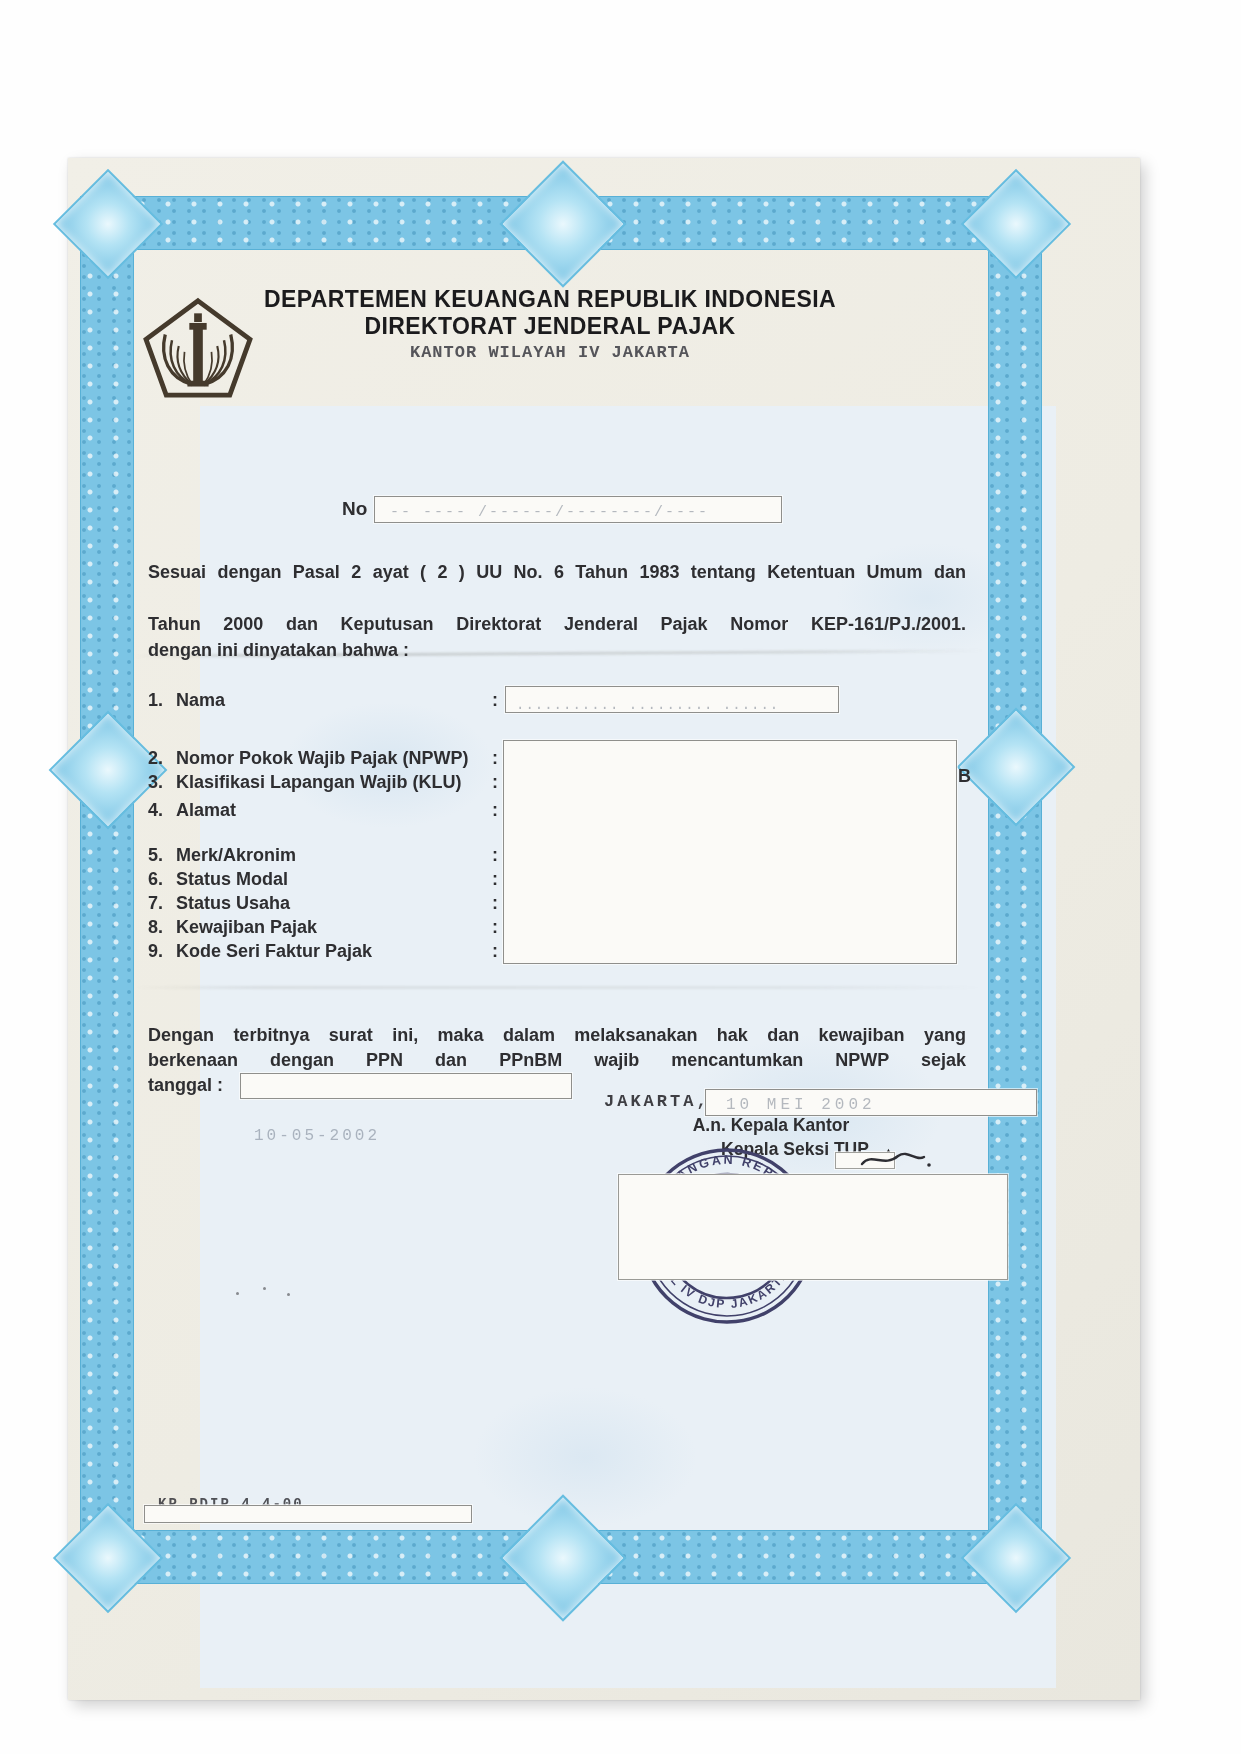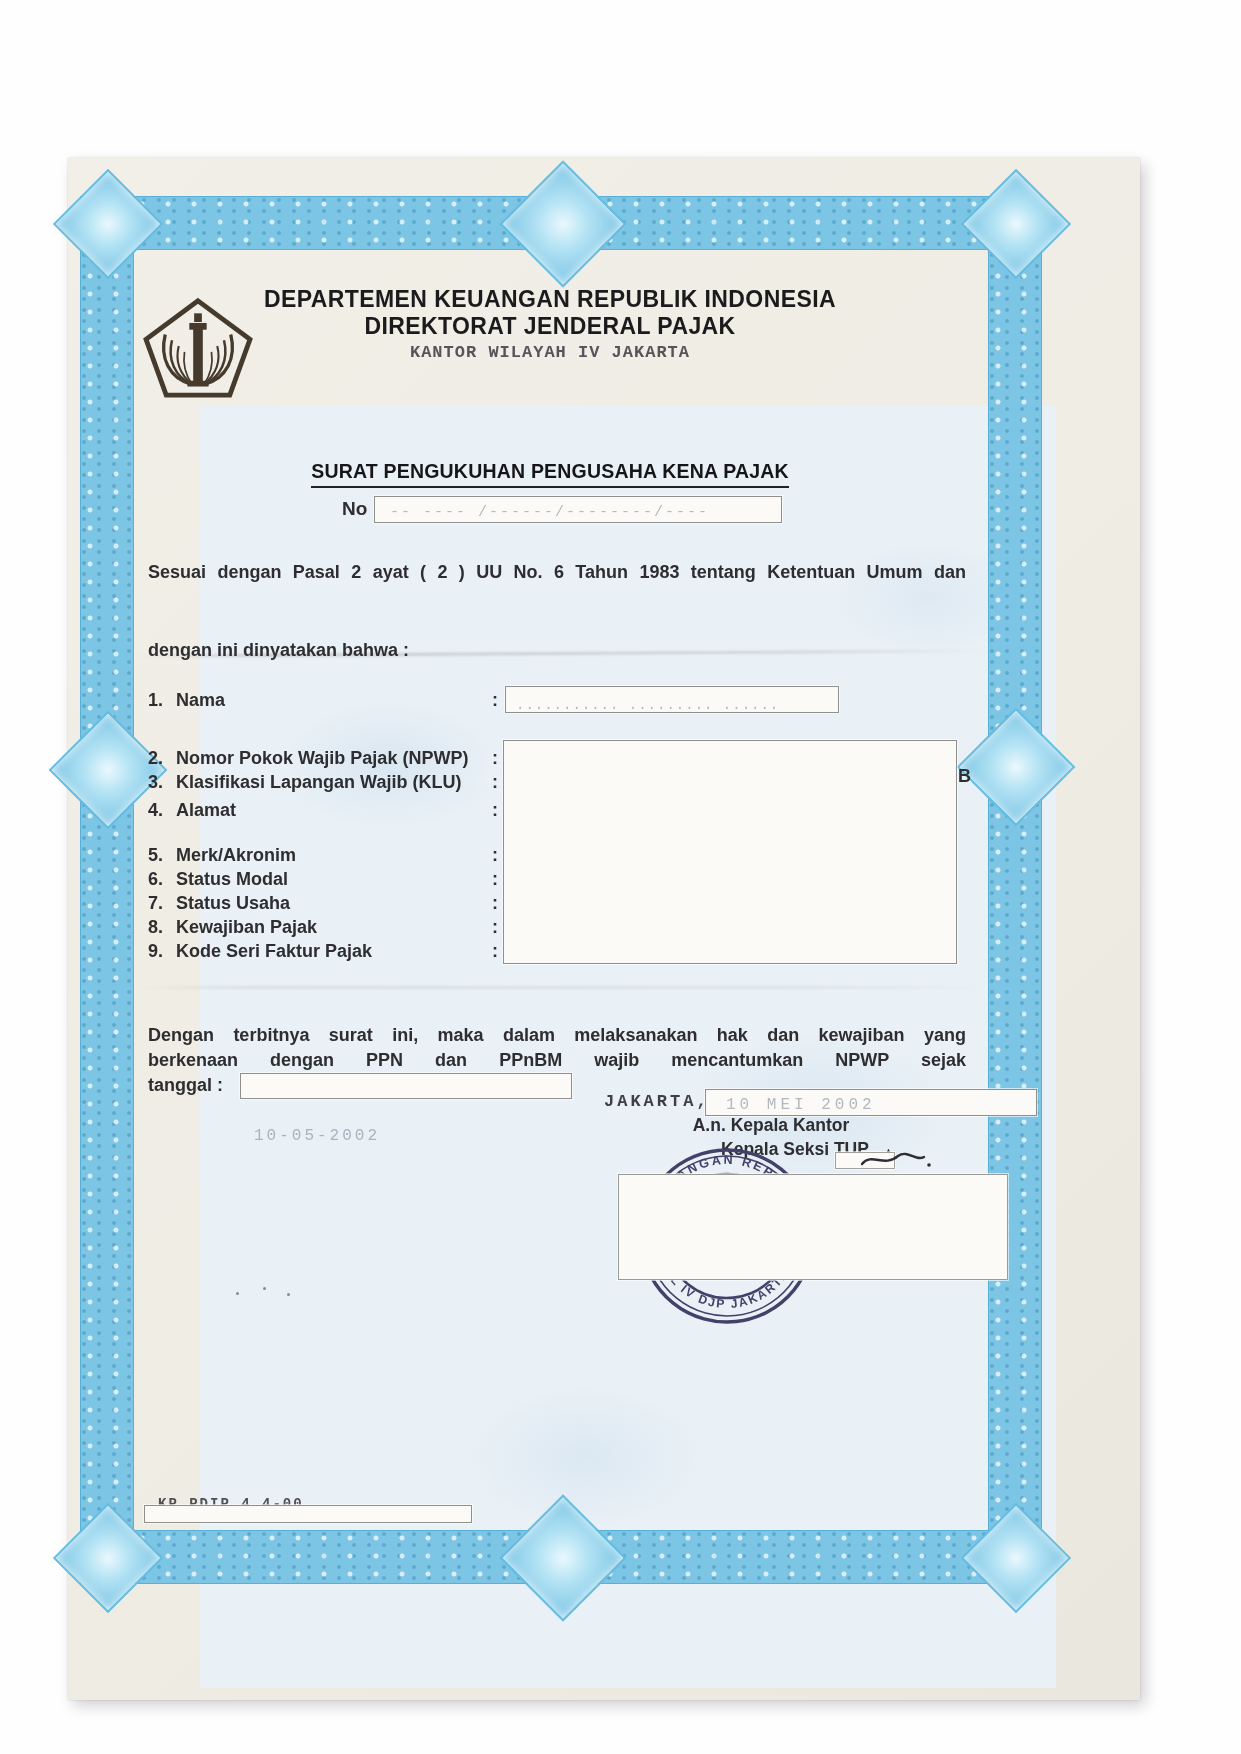--- a/index.html
+++ b/index.html
@@ -96,28 +96,26 @@
     <rect x="55" y="34" width="10" height="58" fill="#453a2c"></rect>
     <rect x="51" y="28" width="18" height="7" fill="#453a2c"></rect>
     <rect x="56" y="18" width="8" height="9" fill="#453a2c"></rect>
     <rect x="49" y="88" width="22" height="6" fill="#453a2c"></rect>
   </svg>
 
   <div class="hl" style="top:286px;">DEPARTEMEN KEUANGAN REPUBLIK INDONESIA</div>
   <div class="hl" style="top:313px;">DIREKTORAT JENDERAL PAJAK</div>
   <div class="tw" style="top:343px;">KANTOR WILAYAH IV JAKARTA</div>
 
-  <div class="title" style="top:460px;">
-    <span>SURAT PENGUKUHAN PENGUSAHA KENA PAJAK</span>
-  </div>
   <div class="lline bt" style="left:342px;top:498px;font-size:19px;">No :</div>
   <div class="wbox" style="left:374px;top:496px;width:406px;height:25px;"></div>
   <div class="ghost" style="left:390px;top:504px;width:380px;font-size:15px;letter-spacing:2px;">-- ---- /------/--------/----</div>
 
   <div class="jline bt" style="top:562px;">Sesuai dengan Pasal 2 ayat ( 2 ) UU No. 6 Tahun 1983 tentang Ketentuan Umum dan</div>
+  <div class="jline bt" style="top:614px;">Tahun 2000 dan Keputusan Direktorat Jenderal Pajak Nomor KEP-161/PJ./2001.</div>
   <div class="lline bt" style="top:640px;">dengan ini dinyatakan bahwa :</div>
 
   <div class="row bt" style="top:690px;">
     <span class="num">1.</span><span>Nama</span>
     <span class="colon">:</span>
   </div>
   <div class="row bt" style="top:748px;">
     <span class="num">2.</span><span>Nomor Pokok Wajib Pajak (NPWP)</span>
     <span class="colon">:</span>
   </div>

